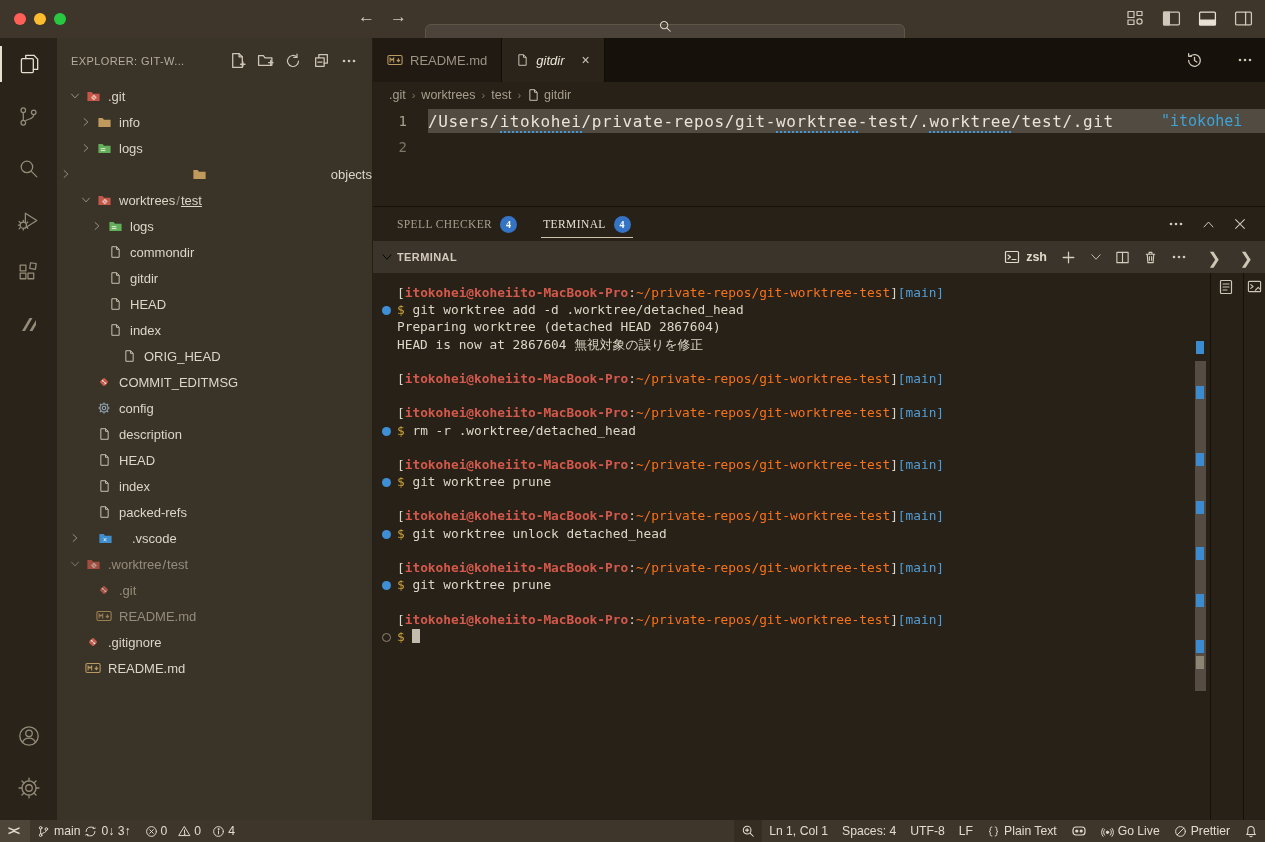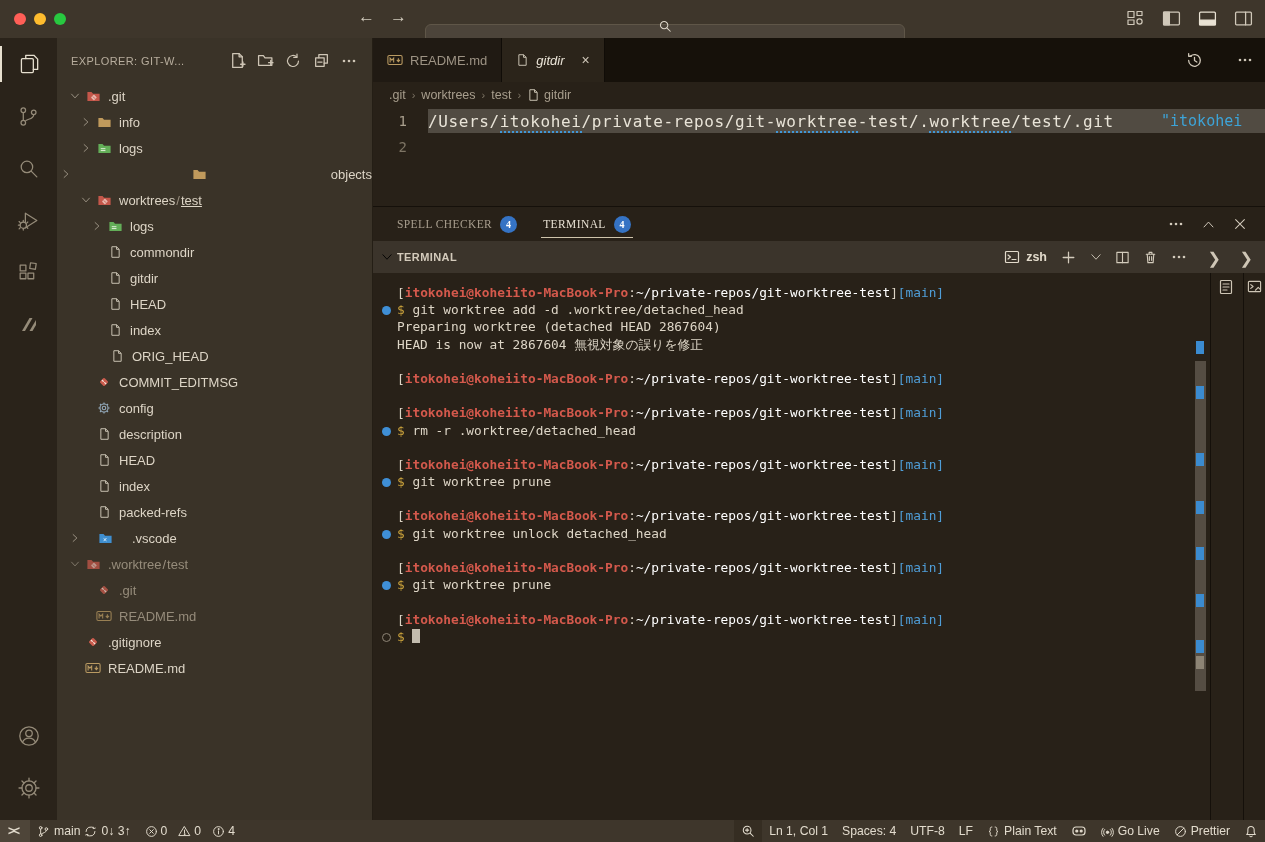--- a/index.html
+++ b/index.html
@@ -82,21 +82,21 @@
   #term-toolbar .tt-label { font-size:11px; letter-spacing:.4px; color:#d3cabb; font-weight:bold; margin-left:4px; }
   #tt-right { position:absolute; right:78px; display:flex; gap:13px; align-items:center; color:#d3cbbc; }
   #tt-right .shell { display:flex; gap:6px; align-items:center; font-size:12.5px; font-weight:bold; color:#e2dacb; }
   .strip-chev { position:absolute; top:8px; color:#cfc6b6; }
   #term-wrap { position:relative; height:548px; display:flex; }
   #term-main { flex:1; position:relative; overflow:hidden; padding:12px 0 0 0; }
   .tline { position:relative; height:17.2px; padding-left:24px; font-family:"DejaVu Sans Mono", monospace;
            font-size:12.8px; white-space:pre; color:#ddd5c6; }
   .dot { position:absolute; left:9px; top:4px; width:9px; height:9px; border-radius:50%; background:#3f8fd6; }
   .dot.pending { background:transparent; border:1.4px solid #8d8475; }
-  .t-red { color:#d4594c; font-weight:bold; } .t-grn { color:#ffffff; } .t-blu { color:#4f9ed8; }
+  .t-red { color:#d4594c; font-weight:bold; } .t-grn { color:#f97316; } .t-blu { color:#4f9ed8; }
   .t-yel { color:#c9a13b; }
   .cursor { display:inline-block; width:8px; height:14px; background:#c3bcae; vertical-align:-2px; }
   #term-scrollbar { position:absolute; right:4px; top:0; width:11px; height:548px; }
   #ts-slider { position:absolute; left:0; width:11px; top:88px; height:330px; background:rgba(205,195,178,.28); }
   .ts-mark { position:absolute; left:1px; width:8px; height:13px; background:#3b8bd0; }
   .ts-mark.gray { background:#8d8475; }
   .term-strip { width:33px; border-left:1px solid #15100a; position:relative; color:#cfc6b6; }
   .term-strip .sicon { position:absolute; top:6px; left:7px; }
 
   
@@ -395,21 +395,21 @@
         <div class="trow" style="padding-left: 31px;">
           <span class="chev"></span>
           <span class="ticon">
             <svg width="13" height="14" viewBox="0 0 16 16" fill="none" stroke="#cbc3b4" stroke-width="1.2">
               <path d="M3.5 1.5h5.8l3.2 3.2v9.8H3.5z"></path>
               <path d="M9.3 1.5v3.2h3.2"></path>
             </svg>
           </span>
           <span class="tlabel">index</span>
         </div>
-        <div class="trow" style="padding-left: 33px;">
+        <div class="trow" style="padding-left: 45px;">
           <span class="chev"></span>
           <span class="ticon">
             <svg width="13" height="14" viewBox="0 0 16 16" fill="none" stroke="#cbc3b4" stroke-width="1.2">
               <path d="M3.5 1.5h5.8l3.2 3.2v9.8H3.5z"></path>
               <path d="M9.3 1.5v3.2h3.2"></path>
             </svg>
           </span>
           <span class="tlabel">ORIG_HEAD</span>
         </div>
         <div class="trow" style="padding-left: 20px;">

